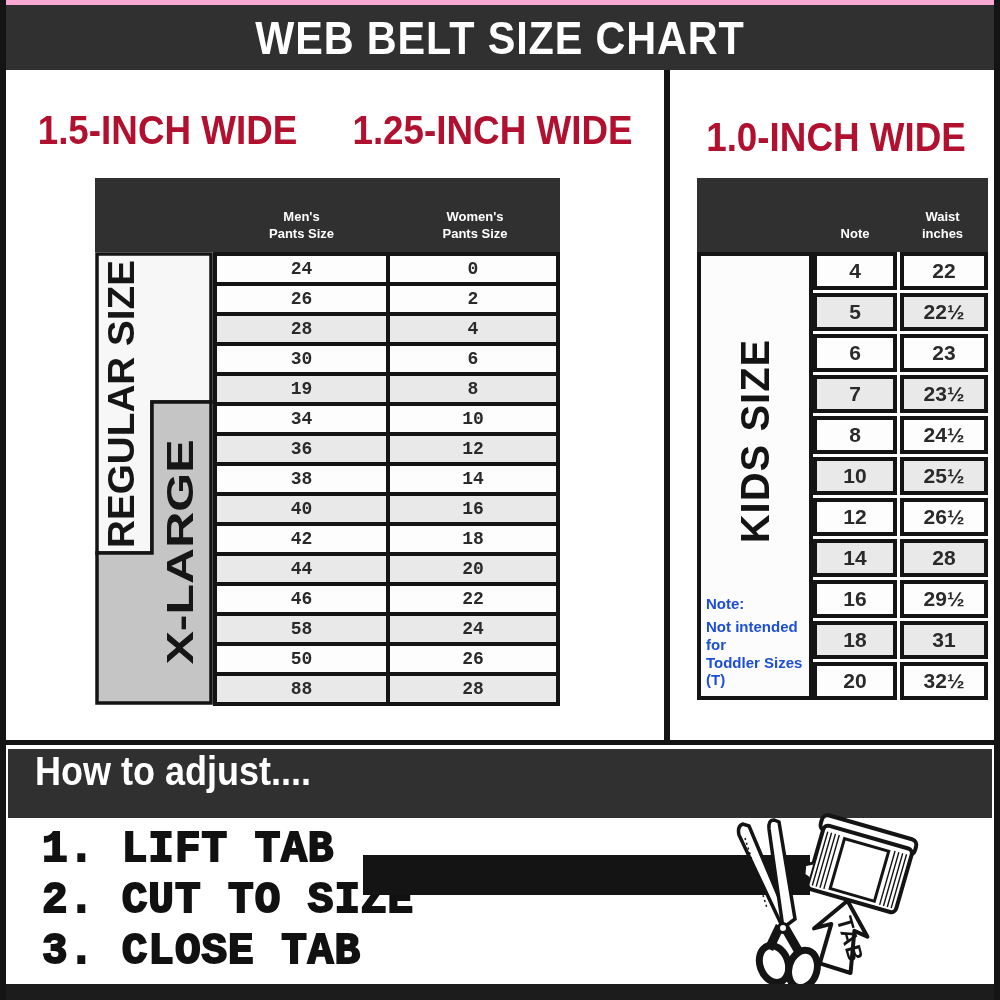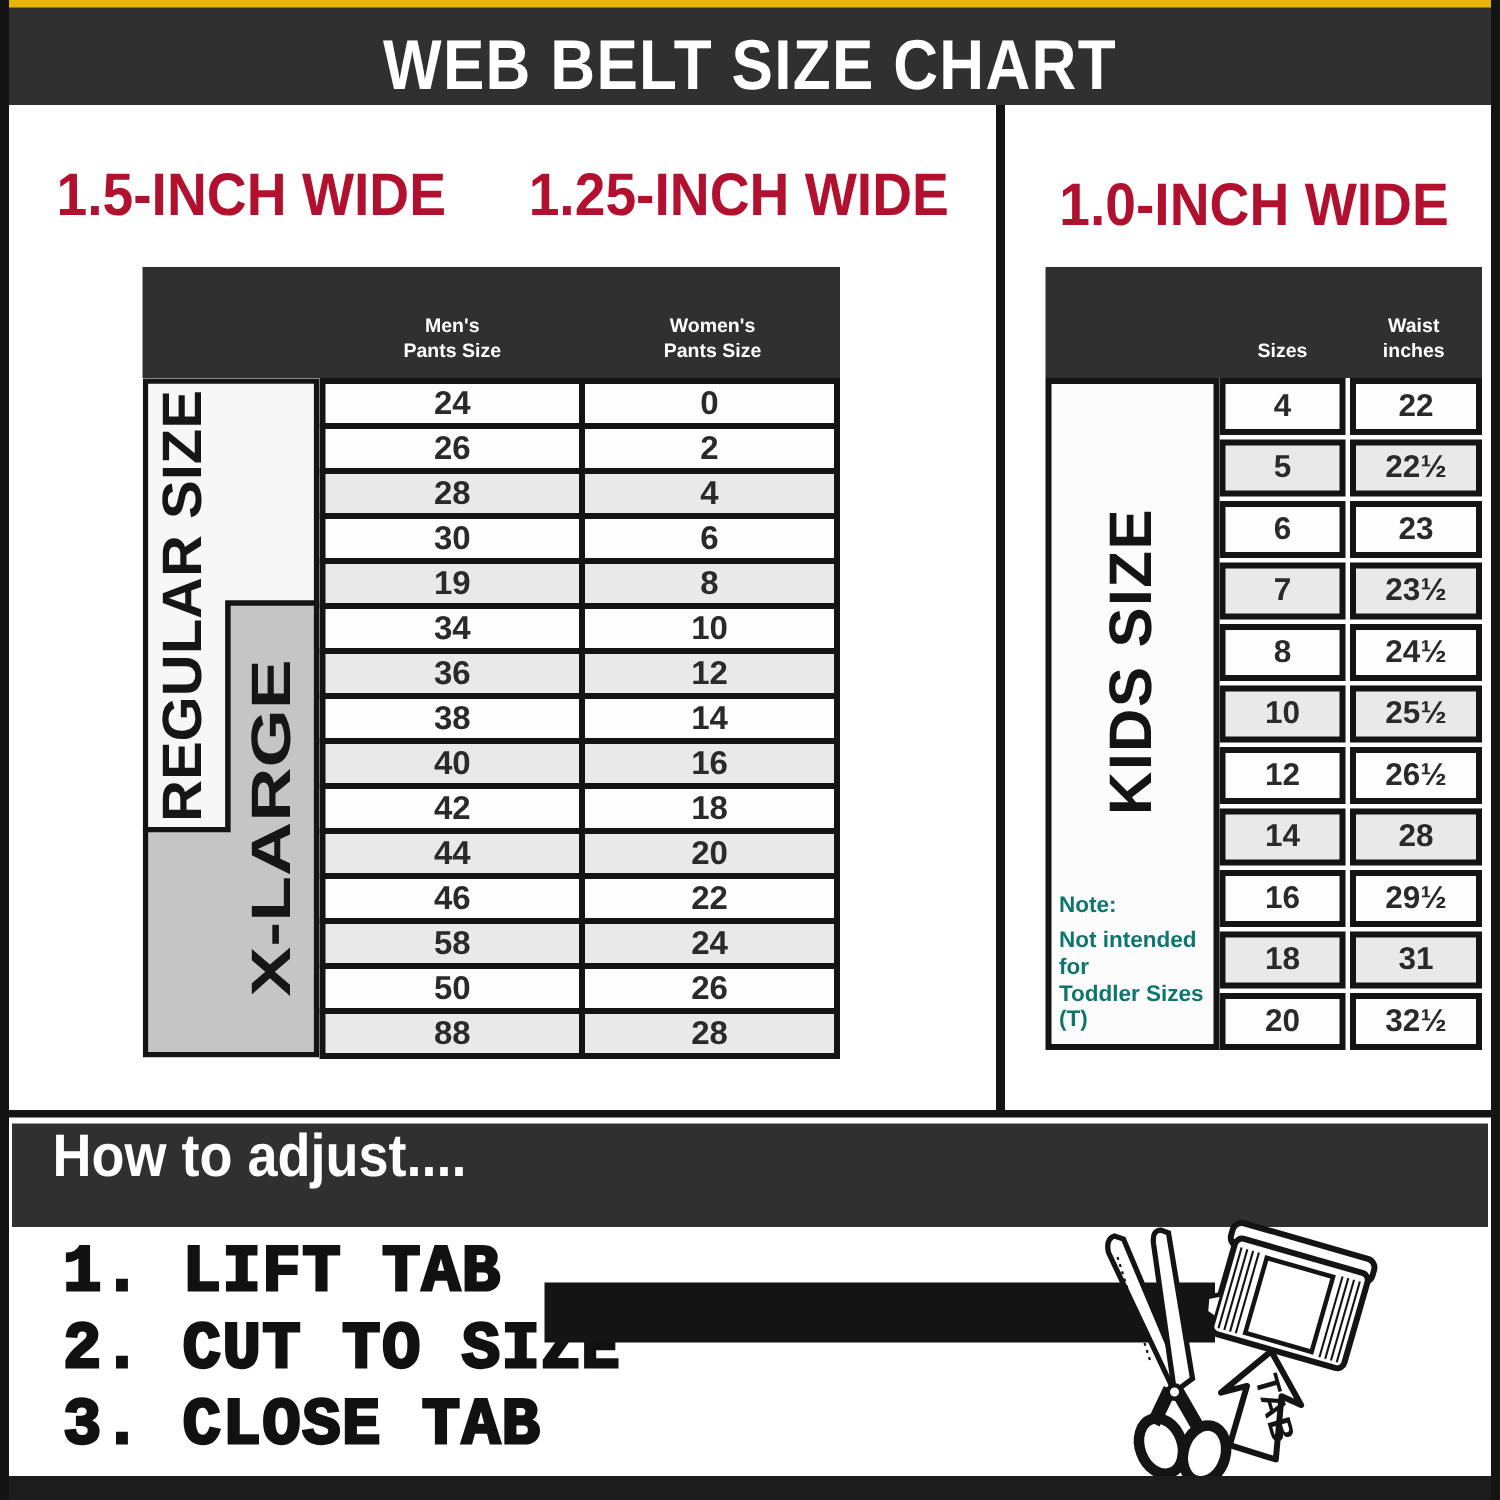--- a/index.html
+++ b/index.html
@@ -4,22 +4,22 @@
 <style>
   * { margin:0; padding:0; box-sizing:border-box; }
   body { width:1000px; height:1000px; position:relative; background:#ffffff;
          font-family:"Liberation Sans", sans-serif; overflow:hidden; }
 
   .frame-side { position:absolute; top:0; bottom:0; width:6px; background:#141414; z-index:30; }
   .frame-left { left:0; } .frame-right { right:0; }
 
   
   .title-bar { position:absolute; left:0; top:0; width:1000px; height:70px;
-               background:#303030; border-top:5px solid #eab308;
-               display:flex; align-items:flex-end; justify-content:center; }
+               background:#303030; border-top:5px solid #f9a8d4;
+               display:flex; align-items:center; justify-content:center; }
   .title-bar span { color:#ffffff; font-weight:bold; font-size:47px; letter-spacing:1px;
                     transform:scaleX(.88); white-space:nowrap; }
 
   
   .panel-divider { position:absolute; left:664px; top:70px; width:6px; height:674px; background:#141414; }
   .panels-bottom { position:absolute; left:6px; top:740px; width:988px; height:5px; background:#141414; }
 
   .red-heading { position:absolute; color:#b2102f; font-weight:bold; font-size:40px;
                  text-align:center; transform:scaleX(.92); white-space:nowrap; }
   .rh-15  { left:25px;  top:108px; width:285px; }
@@ -32,35 +32,35 @@
   .lt-head .sp { width:118px; }
   .hcell { color:#fff; font-weight:bold; font-size:13px; line-height:1.3;
            text-align:center; padding-bottom:9px; }
   .hc-men { width:177px; } .hc-women { width:170px; }
   .lt-body { display:flex; }
   .lt-labels { width:118px; height:454px; position:relative; }
   .lt-grid { width:347px; }
   .lrow { display:flex; height:34px; margin-top:-4px; }
   .lrow:first-child { margin-top:0; }
   .lcell { border:4px solid #141414; background:#fdfdfd; display:flex; align-items:center;
-           justify-content:center; font-weight:bold; font-size:22px; color:#2a2a2a; }
+           justify-content:center; font-weight:bold; font-size:18px; color:#2a2a2a;font-family:Liberation Mono, monospace; }
   .lc1 { width:177px; } .lc2 { width:174px; margin-left:-4px; }
   .lrow:nth-child(odd):not(:first-child) .lcell { background:#e9e9e9; }
 
   
   .rt { position:absolute; left:697px; top:178px; width:291px; }
   .rt-head { width:291px; height:74px; background:#303030; display:flex; align-items:flex-end; }
   .rt-head .sp { width:116px; }
   .hc-size { width:84px; } .hc-waist { width:91px; }
   .rt-body { display:flex; }
   .rt-label { width:116px; height:448px; border:4px solid #141414; background:#fcfcfc; position:relative; }
   .kids-rot { position:absolute; left:50%; top:42%; transform:translate(-50%,-50%) rotate(-90deg);
               font-weight:bold; font-size:40px; color:#141414; white-space:nowrap; letter-spacing:1px; }
   .rt-note { position:absolute; left:5px; bottom:7px; font-weight:bold; font-size:15px;
-             line-height:1.18; color:#0f766e; }
+             line-height:1.18; color:#1d4ed8; }
   .rt-note .n1 { margin-bottom:6px; }
   .rt-grid { margin-left:0; }
   .rrow { display:flex; height:38px; margin-bottom:3px; }
   .rrow:last-child { margin-bottom:0; }
   .rcell { border:4px solid #141414; background:#fdfdfd; display:flex; align-items:center;
            justify-content:center; font-weight:bold; font-size:21px; color:#2a2a2a; }
   .rc1 { width:84px; } .rc2 { width:88px; margin-left:3px; }
   .rrow:nth-child(even) .rcell { background:#e9e9e9; }
 
   
@@ -176,21 +176,21 @@
             <div class="lcell lc2">28</div>
           </div>
       </div>
     </div>
   </div>
 
   <div class="rt">
     <div class="rt-head">
       <div class="sp"></div>
       <div class="hcell hc-size">
-        <div>Sizes</div>
+        <div>Note</div>
       </div>
       <div class="hcell hc-waist">
         <div>Waist</div>
         <div>inches</div>
       </div>
     </div>
     <div class="rt-body">
       <div class="rt-label">
         <div class="kids-rot">KIDS SIZE</div>
         <div class="rt-note">

